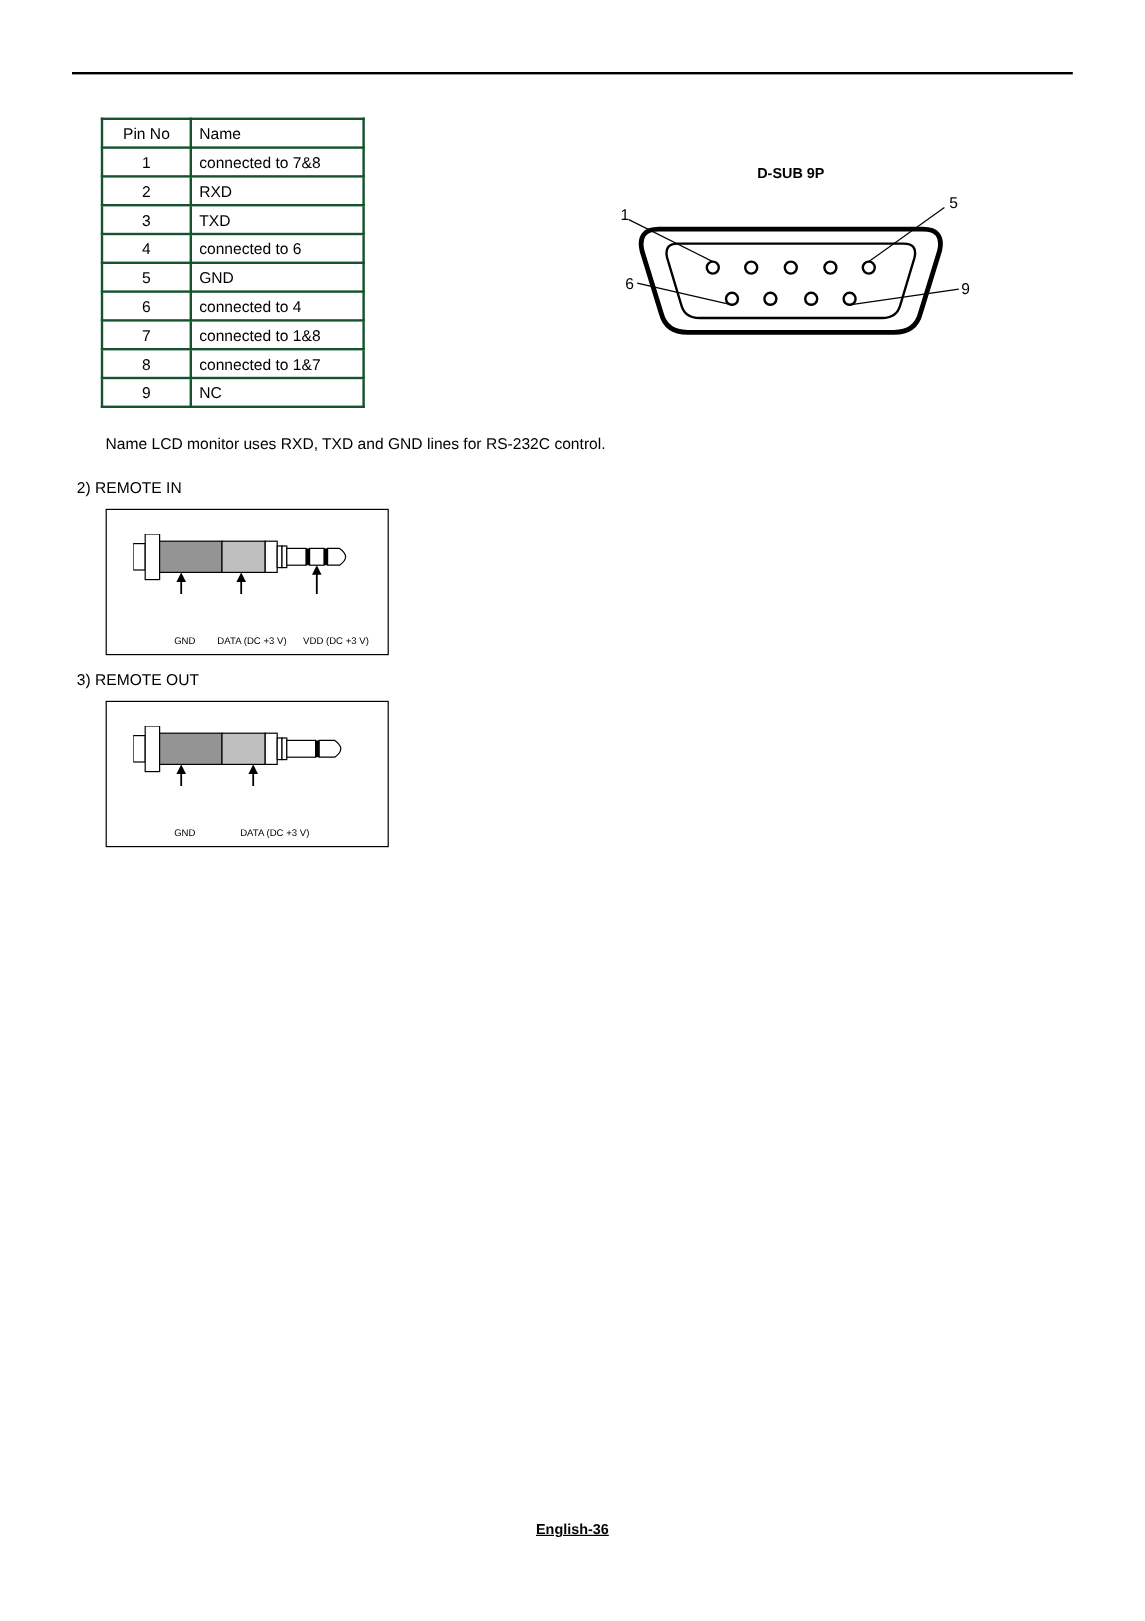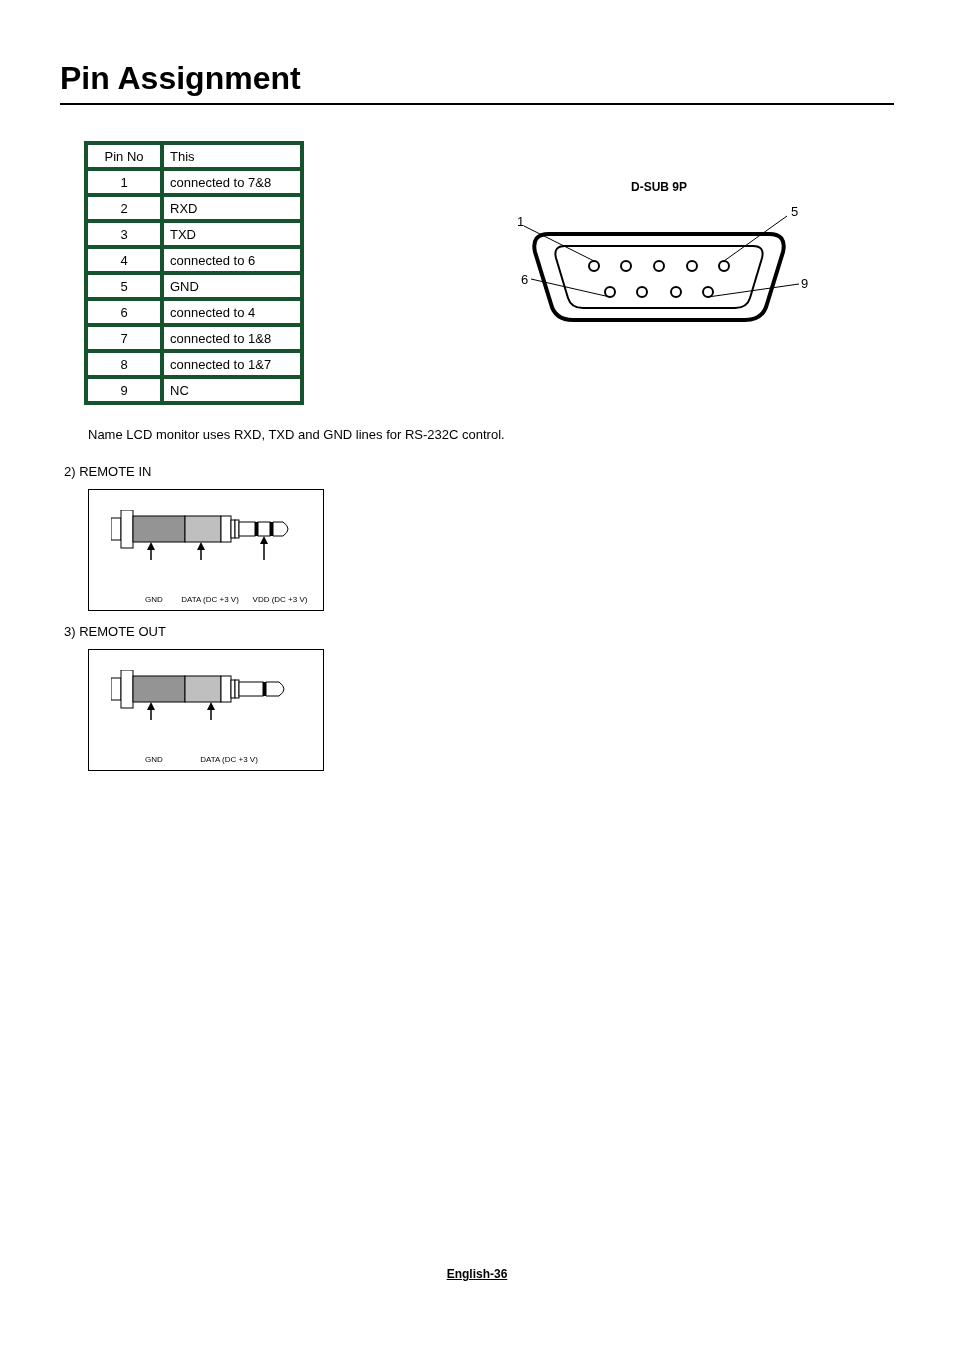--- a/index.html
+++ b/index.html
@@ -34,21 +34,21 @@
     display: flex;
     align-items: flex-start;
     margin-left: 24px;
   }
   table.pins {
     border-collapse: collapse;
     width: 220px;
     font-size: 13px;
   }
   table.pins th, table.pins td {
-    border: 4px solid #14532d;
+    border: 2px solid #14532d;
     padding: 2px 6px;
     text-align: left;
     height: 18px;
   }
   table.pins th {
     font-weight: 400;
   }
   table.pins td.pinno, table.pins th.pinno {
     text-align: center;
     width: 60px;
@@ -109,30 +109,29 @@
     font-size: 12px;
     font-weight: 700;
     text-decoration: underline;
   }
 </style>
 </head>
 <body>
 
 <div class="page">
 
-  <h1 class="title">Pin Assignment</h1>
   <hr class="title-rule">
 
   <div class="section-block">
     <div class="row1">
       <table class="pins">
         <thead>
           <tr>
             <th class="pinno">Pin No</th>
-            <th>This</th>
+            <th>Name</th>
           </tr>
         </thead>
         <tbody>
           <tr>
               <td class="pinno">1</td>
               <td>connected to 7&amp;8</td>
             </tr>
           <tr>
               <td class="pinno">2</td>
               <td>RXD</td>

